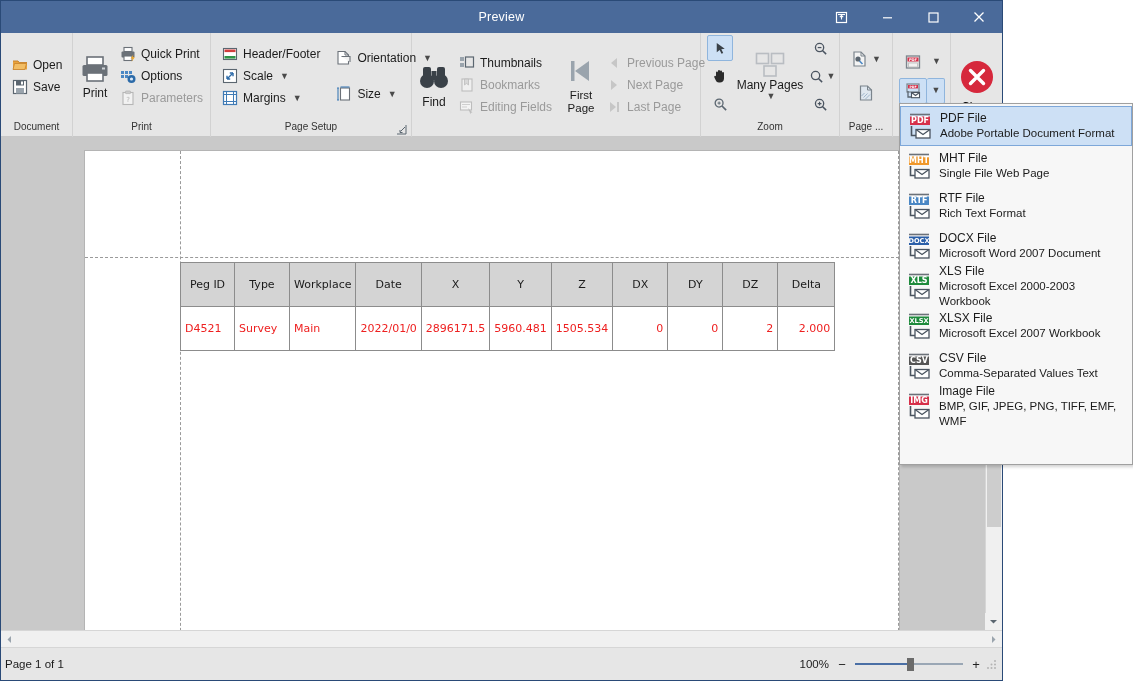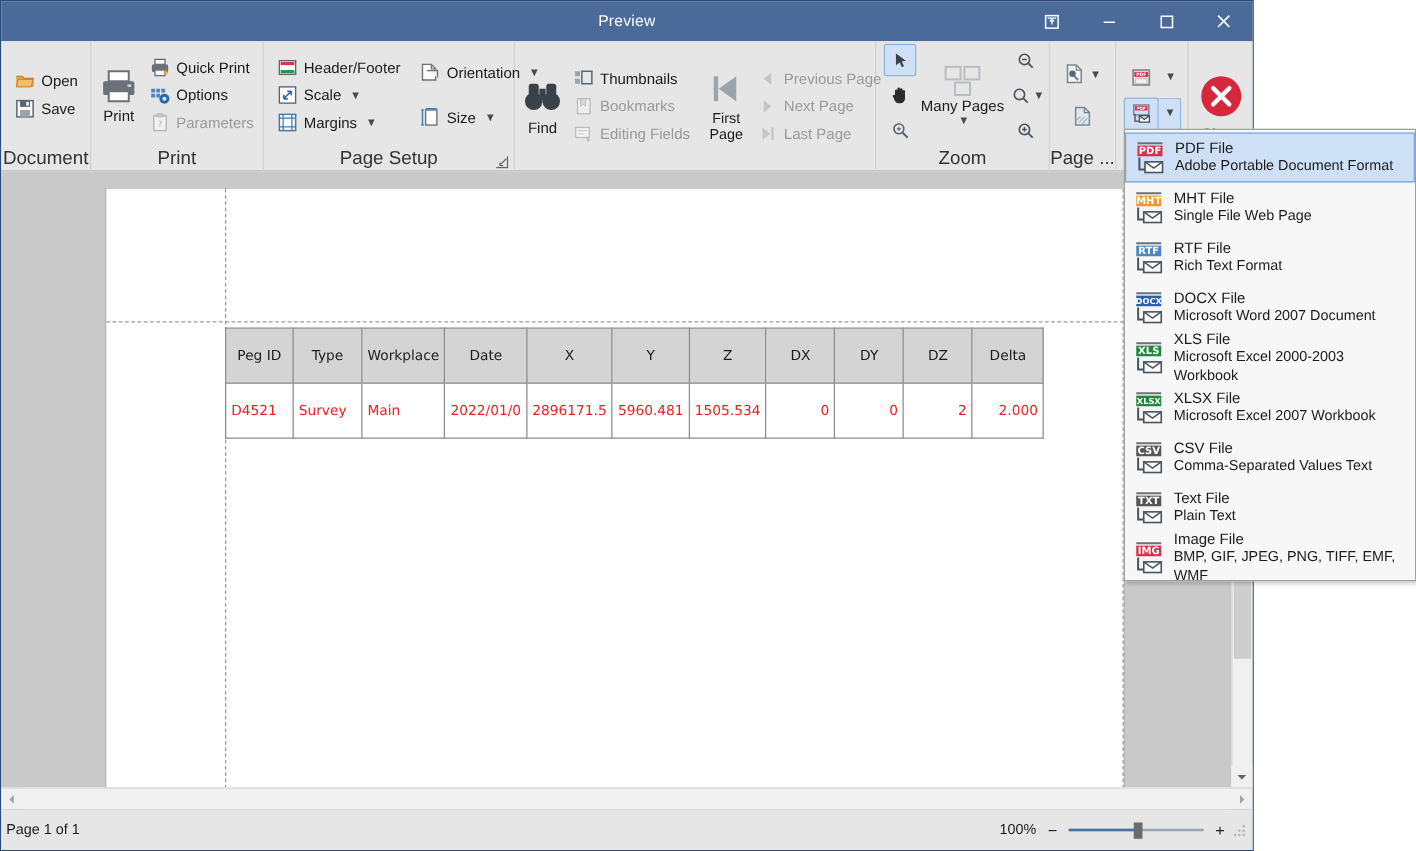--- a/index.html
+++ b/index.html
@@ -35,21 +35,21 @@
   .ribbon {
     height: 104px; background: #e6e6e6; display: flex; flex: none;
     border-bottom: 1px solid #c8c8c8; position: relative;
   }
   .rgroup {
     height: 104px; position: relative; display: flex; flex-direction: column;
     border-right: 1px solid #d2d2d2;
   }
   .rgroup-body { flex: 1; display: flex; align-items: center; padding: 0 6px; }
   .rgroup-title {
-    height: 18px; line-height: 16px; text-align: center; font-size: 15px; color: #333;
+    height: 18px; line-height: 16px; text-align: center; font-size: 10px; color: #333;
   }
   .rgroup-title .dlg {
     position: absolute; right: 4px; bottom: 2px; width: 11px; height: 11px;
     color: #5b6670;
   }
   .col { display: flex; flex-direction: column; justify-content: center; }
   .item {
     display: flex; align-items: center; gap: 5px; padding: 3px 5px;
     white-space: nowrap; font-size: 12px; color: #1b1b1b; border-radius: 2px;
   }
@@ -725,34 +725,20 @@
           <path d="M9 17.5l7 5 7-5" fill="none" stroke="#4a5460" stroke-width="1.3"></path>
         </svg>
         <div class="mi-text">
           <span class="mi-title">CSV File</span>
           <span class="mi-sub">Comma-Separated Values Text</span>
         </div>
       </div>
       <div class="menu-item">
         <svg class="mi-ico" viewBox="0 0 26 28">
           <path d="M3 2.5h20" stroke="#6b7178" stroke-width="1.6" fill="none"></path>
-          <rect x="3" y="4.5" width="20" height="8.5" fill="#555555"></rect>
-          <text x="13" y="11.4" font-size="8" text-anchor="middle" fill="#ffffff" font-family="DejaVu Sans" font-weight="bold">TXT</text>
-          <path d="M4.5 14v9.5h5" stroke="#4a5460" stroke-width="1.6" fill="none"></path>
-          <rect x="9" y="17.5" width="14" height="8.5" fill="#ffffff" stroke="#4a5460" stroke-width="1.3"></rect>
-          <path d="M9 17.5l7 5 7-5" fill="none" stroke="#4a5460" stroke-width="1.3"></path>
-        </svg>
-        <div class="mi-text">
-          <span class="mi-title">Text File</span>
-          <span class="mi-sub">Plain Text</span>
-        </div>
-      </div>
-      <div class="menu-item">
-        <svg class="mi-ico" viewBox="0 0 26 28">
-          <path d="M3 2.5h20" stroke="#6b7178" stroke-width="1.6" fill="none"></path>
           <rect x="3" y="4.5" width="20" height="8.5" fill="#d6304a"></rect>
           <text x="13" y="11.4" font-size="8" text-anchor="middle" fill="#ffffff" font-family="DejaVu Sans" font-weight="bold">IMG</text>
           <path d="M4.5 14v9.5h5" stroke="#4a5460" stroke-width="1.6" fill="none"></path>
           <rect x="9" y="17.5" width="14" height="8.5" fill="#ffffff" stroke="#4a5460" stroke-width="1.3"></rect>
           <path d="M9 17.5l7 5 7-5" fill="none" stroke="#4a5460" stroke-width="1.3"></path>
         </svg>
         <div class="mi-text">
           <span class="mi-title">Image File</span>
           <span class="mi-sub">BMP, GIF, JPEG, PNG, TIFF, EMF, WMF</span>
         </div>

